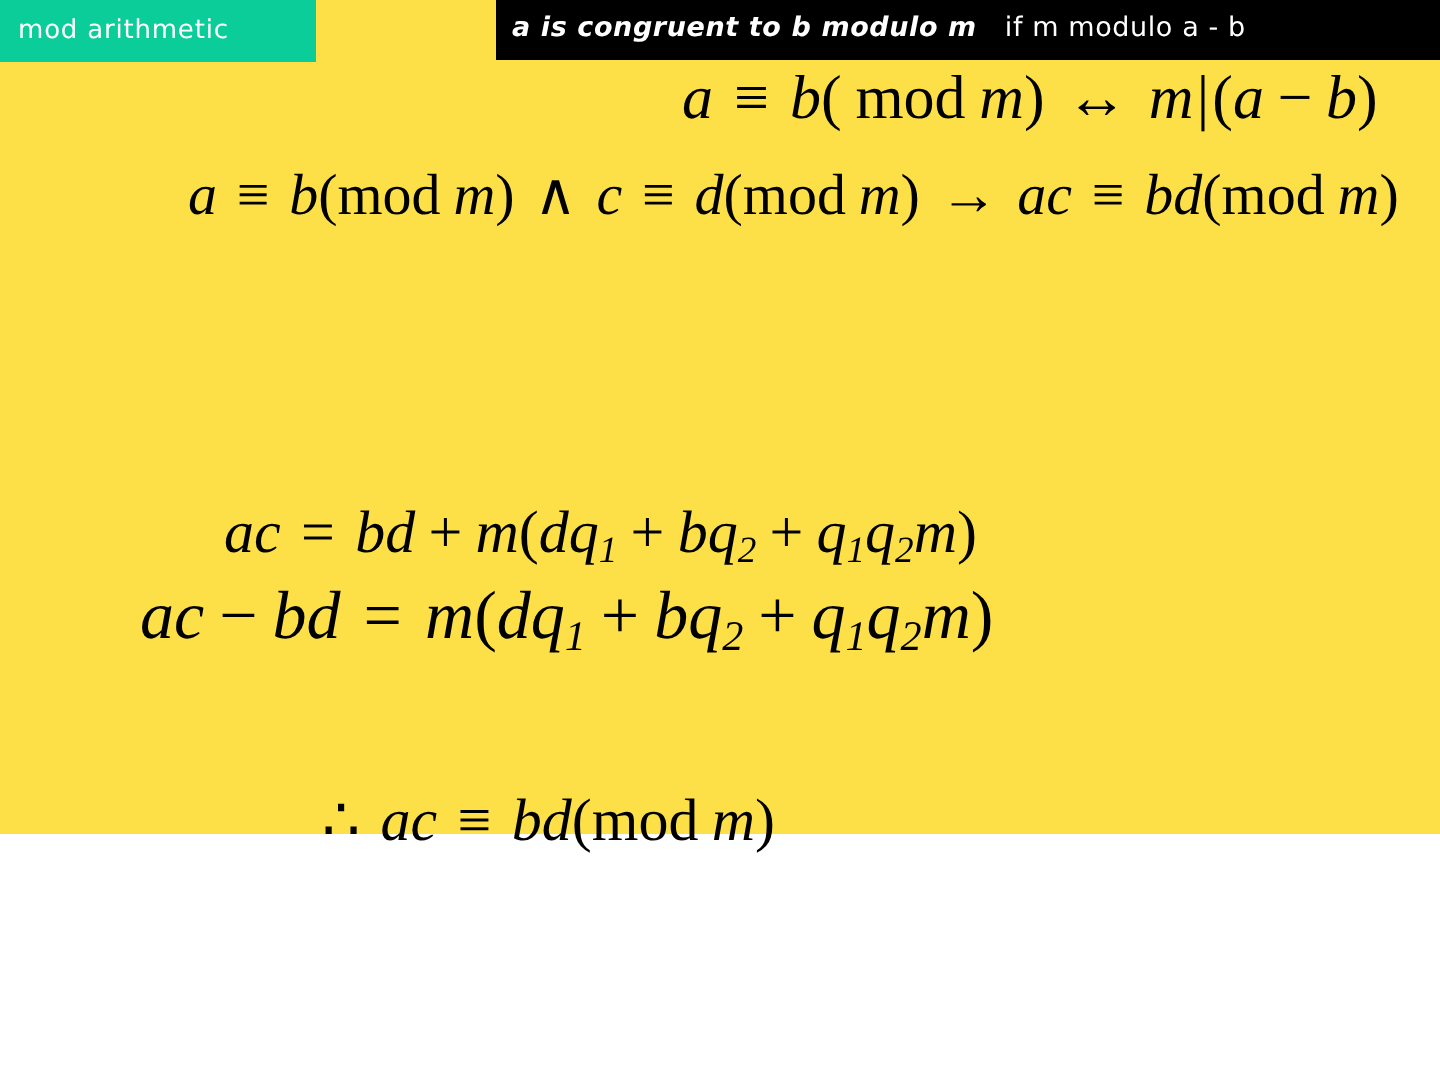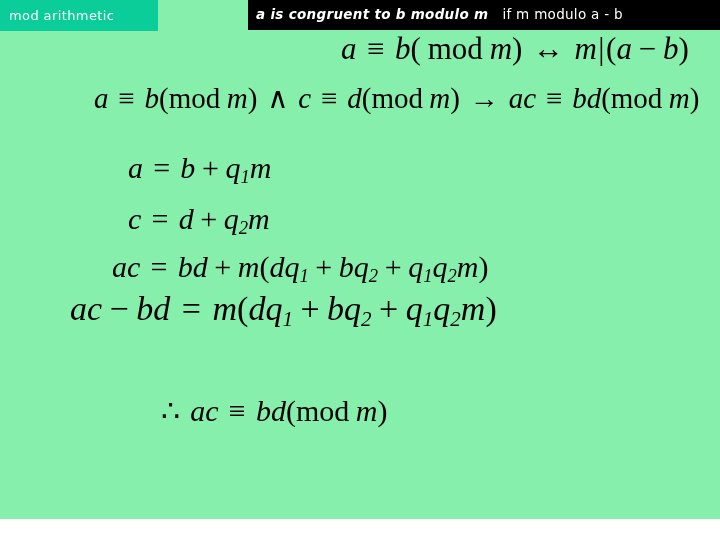--- a/index.html
+++ b/index.html
@@ -12,22 +12,22 @@
     background: #ffffff;
     font-family: "Liberation Sans", sans-serif;
     overflow: hidden;
     position: relative;
   }
 
   
   #slide {
     position: relative;
     width: 720px;
-    height: 519px;
-    background: #86efac;
+    height: 417px;
+    background: #fde047;
   }
 
   
   .banner {
     position: absolute;
     display: flex;
     align-items: center;
     white-space: nowrap;
     overflow: hidden;
   }
@@ -144,27 +144,21 @@
   </div>
 
   <div class="math-line" id="eq-1">
     <span class="v">a</span><span class="sp-wide"></span><span class="op">≡</span><span class="sp-wide"></span><span class="v">b</span><span class="paren">(</span><span class="sp"></span><span class="fn">mod</span><span class="sp"></span><span class="v">m</span><span class="paren">)</span><span class="sp-wide"></span><span class="op">↔</span><span class="sp-wide"></span><span class="v">m</span><span class="bar">|</span><span class="paren">(</span><span class="v">a</span><span class="sp"></span><span class="op">−</span><span class="sp"></span><span class="v">b</span><span class="paren">)</span>
   </div>
 
   <div class="math-line" id="eq-2">
     <span class="v">a</span><span class="sp-wide"></span><span class="op">≡</span><span class="sp-wide"></span><span class="v">b</span><span class="paren">(</span><span class="fn">mod</span><span class="sp"></span><span class="v">m</span><span class="paren">)</span><span class="sp-wide"></span><span class="op">∧</span><span class="sp-wide"></span><span class="v">c</span><span class="sp-wide"></span><span class="op">≡</span><span class="sp-wide"></span><span class="v">d</span><span class="paren">(</span><span class="fn">mod</span><span class="sp"></span><span class="v">m</span><span class="paren">)</span><span class="sp-wide"></span><span class="op">→</span><span class="sp-wide"></span><span class="v">ac</span><span class="sp-wide"></span><span class="op">≡</span><span class="sp-wide"></span><span class="v">bd</span><span class="paren">(</span><span class="fn">mod</span><span class="sp"></span><span class="v">m</span><span class="paren">)</span>
   </div>
 
-  <div class="math-line" id="eq-3">
-    <span class="v">a</span><span class="sp-wide"></span><span class="op">=</span><span class="sp-wide"></span><span class="v">b</span><span class="sp"></span><span class="op">+</span><span class="sp"></span><span class="v">q</span><sub>1</sub><span class="v">m</span>
-  </div>
 
-  <div class="math-line" id="eq-4">
-    <span class="v">c</span><span class="sp-wide"></span><span class="op">=</span><span class="sp-wide"></span><span class="v">d</span><span class="sp"></span><span class="op">+</span><span class="sp"></span><span class="v">q</span><sub>2</sub><span class="v">m</span>
-  </div>
 
   <div class="math-line" id="eq-5">
     <span class="v">ac</span><span class="sp-wide"></span><span class="op">=</span><span class="sp-wide"></span><span class="v">bd</span><span class="sp"></span><span class="op">+</span><span class="sp"></span><span class="v">m</span><span class="paren">(</span><span class="v">d</span><span class="v">q</span><sub>1</sub><span class="sp"></span><span class="op">+</span><span class="sp"></span><span class="v">b</span><span class="v">q</span><sub>2</sub><span class="sp"></span><span class="op">+</span><span class="sp"></span><span class="v">q</span><sub>1</sub><span class="v">q</span><sub>2</sub><span class="v">m</span><span class="paren">)</span>
   </div>
 
   <div class="math-line" id="eq-6">
     <span class="v">ac</span><span class="sp"></span><span class="op">−</span><span class="sp"></span><span class="v">bd</span><span class="sp-wide"></span><span class="op">=</span><span class="sp-wide"></span><span class="v">m</span><span class="paren">(</span><span class="v">d</span><span class="v">q</span><sub>1</sub><span class="sp"></span><span class="op">+</span><span class="sp"></span><span class="v">b</span><span class="v">q</span><sub>2</sub><span class="sp"></span><span class="op">+</span><span class="sp"></span><span class="v">q</span><sub>1</sub><span class="v">q</span><sub>2</sub><span class="v">m</span><span class="paren">)</span>
   </div>
 
 

